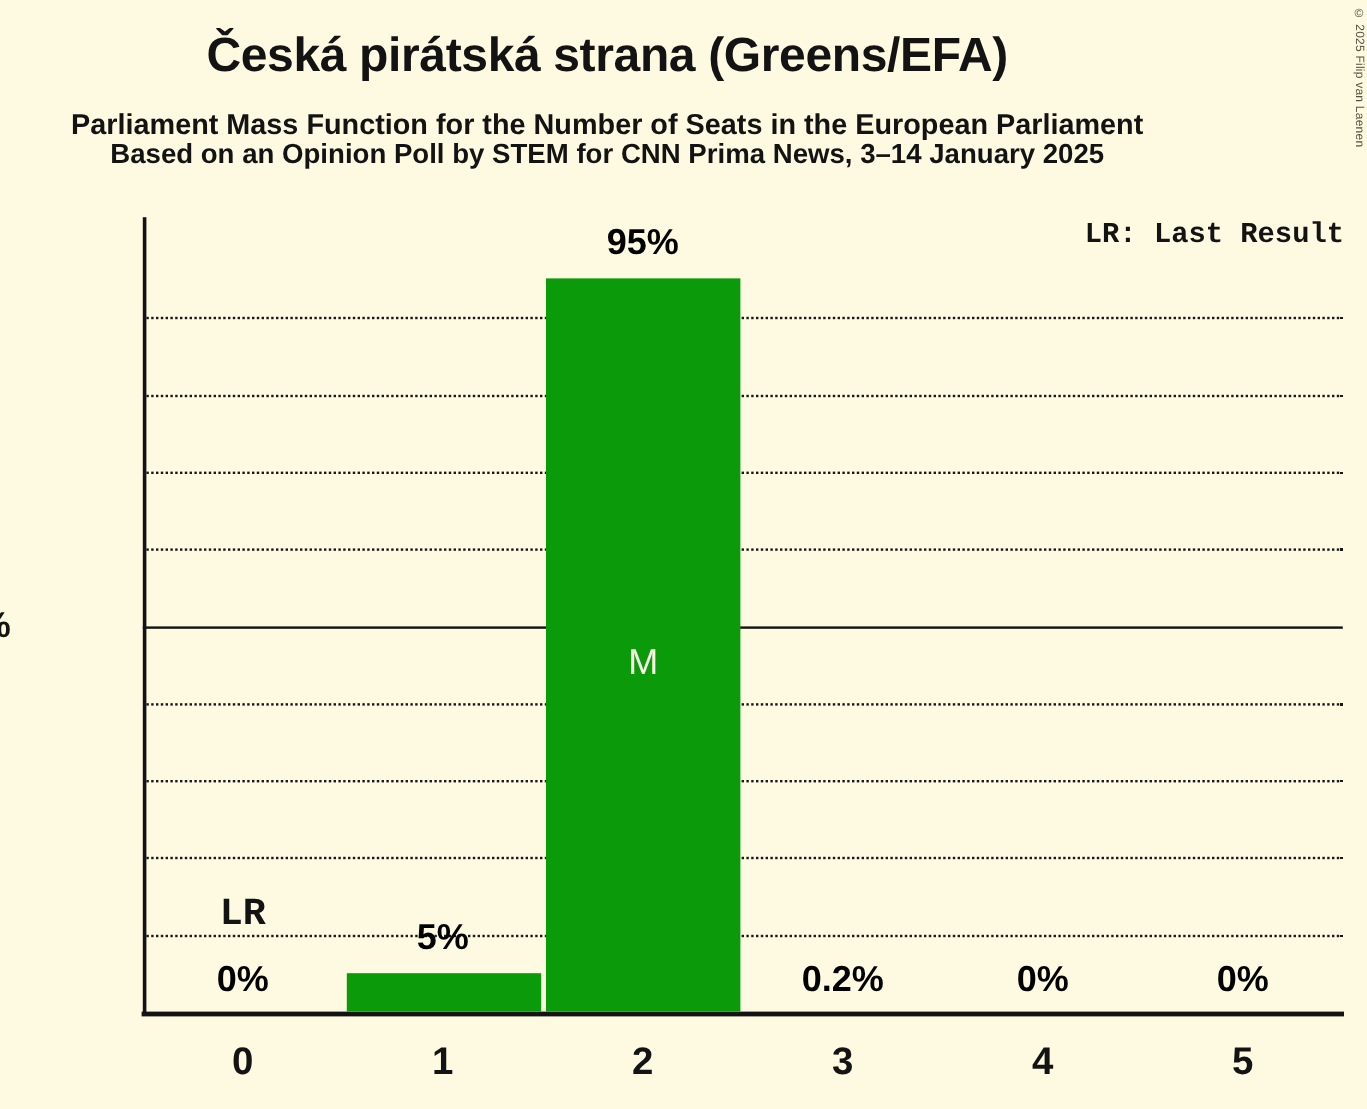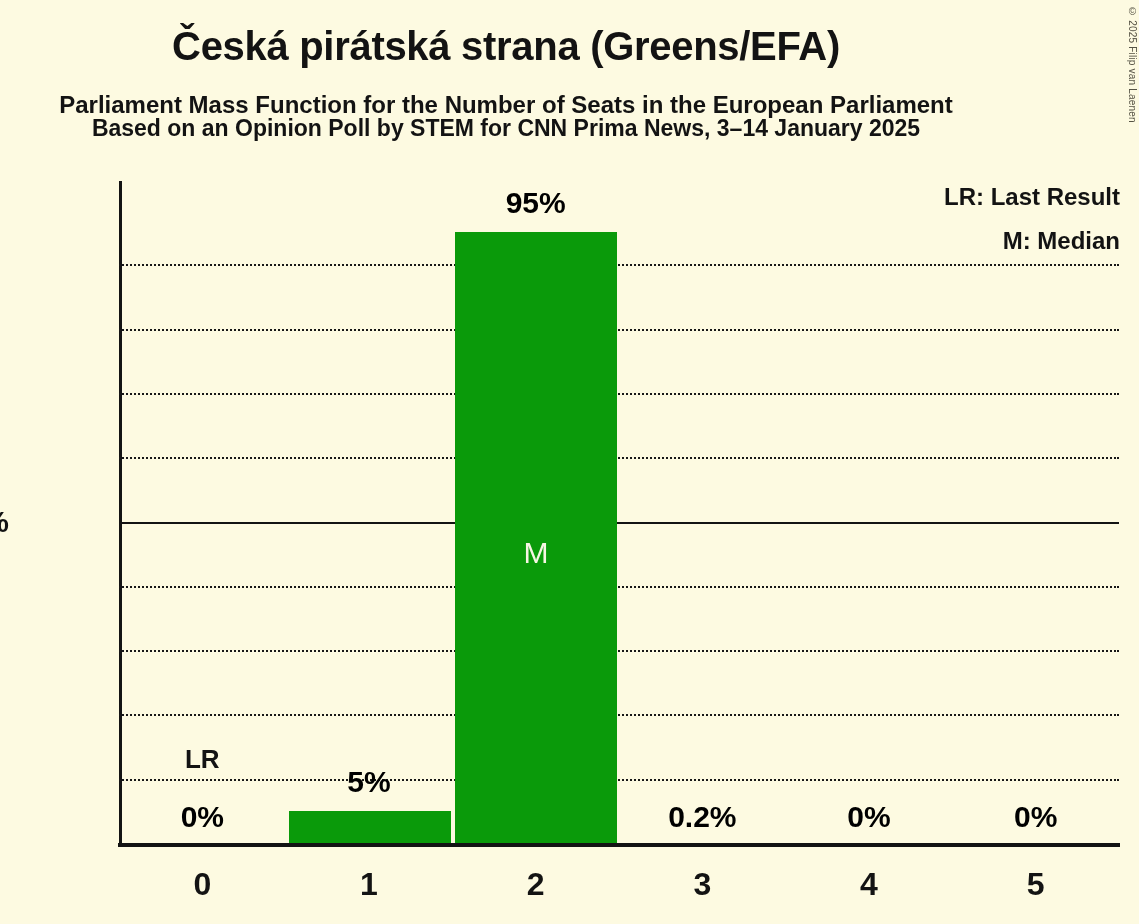--- a/index.html
+++ b/index.html
@@ -115,24 +115,25 @@
     position: absolute;
     text-align: center;
     font-size: 30px;
     font-weight: bold;
     color: #000000;
     line-height: 1;
   }
   .lr-label {
     position: absolute;
     text-align: center;
-    font-size: 26px;
-    font-weight: bold;
-    color: #131313;
-    line-height: 1;
+    font-size: 32px;
+    font-weight: bold;
+    color: #131313;
+    line-height: 1;
+    font-family: Liberation Mono, monospace;
   }
 
   
   .ytick {
     position: absolute;
     right: 1130px;
     text-align: right;
     font-size: 30px;
     font-weight: bold;
     color: #131313;
@@ -158,36 +159,36 @@
     top: 185px;
     text-align: right;
   }
   .legend-row {
     font-size: 24px;
     font-weight: bold;
     color: #131313;
     line-height: 1;
     margin-bottom: 20px;
     white-space: nowrap;
+    font-family: Liberation Mono, monospace;
   }
 </style>
 </head>
 <body>
 
 <div class="titles">
   <div class="chart-title">Česká pirátská strana (Greens/EFA)</div>
   <div class="chart-subtitle">Parliament Mass Function for the Number of Seats in the European Parliament</div>
   <div class="chart-subsubtitle">Based on an Opinion Poll by STEM for CNN Prima News, 3–14 January 2025</div>
 </div>
 
 <div class="copyright">© 2025 Filip van Laenen</div>
 
 <div class="legend">
   <div class="legend-row">LR: Last Result</div>
-  <div class="legend-row">M: Median</div>
 </div>
 
 <div id="plot">
   <div class="axis-y"></div>
   <div class="axis-x"></div>
   <div id="gridlines">
       <div class="gridline" style="top: 597.7px;"></div>
       <div class="gridline" style="top: 533.4px;"></div>
       <div class="gridline" style="top: 469.1px;"></div>
       <div class="gridline" style="top: 404.8px;"></div>

